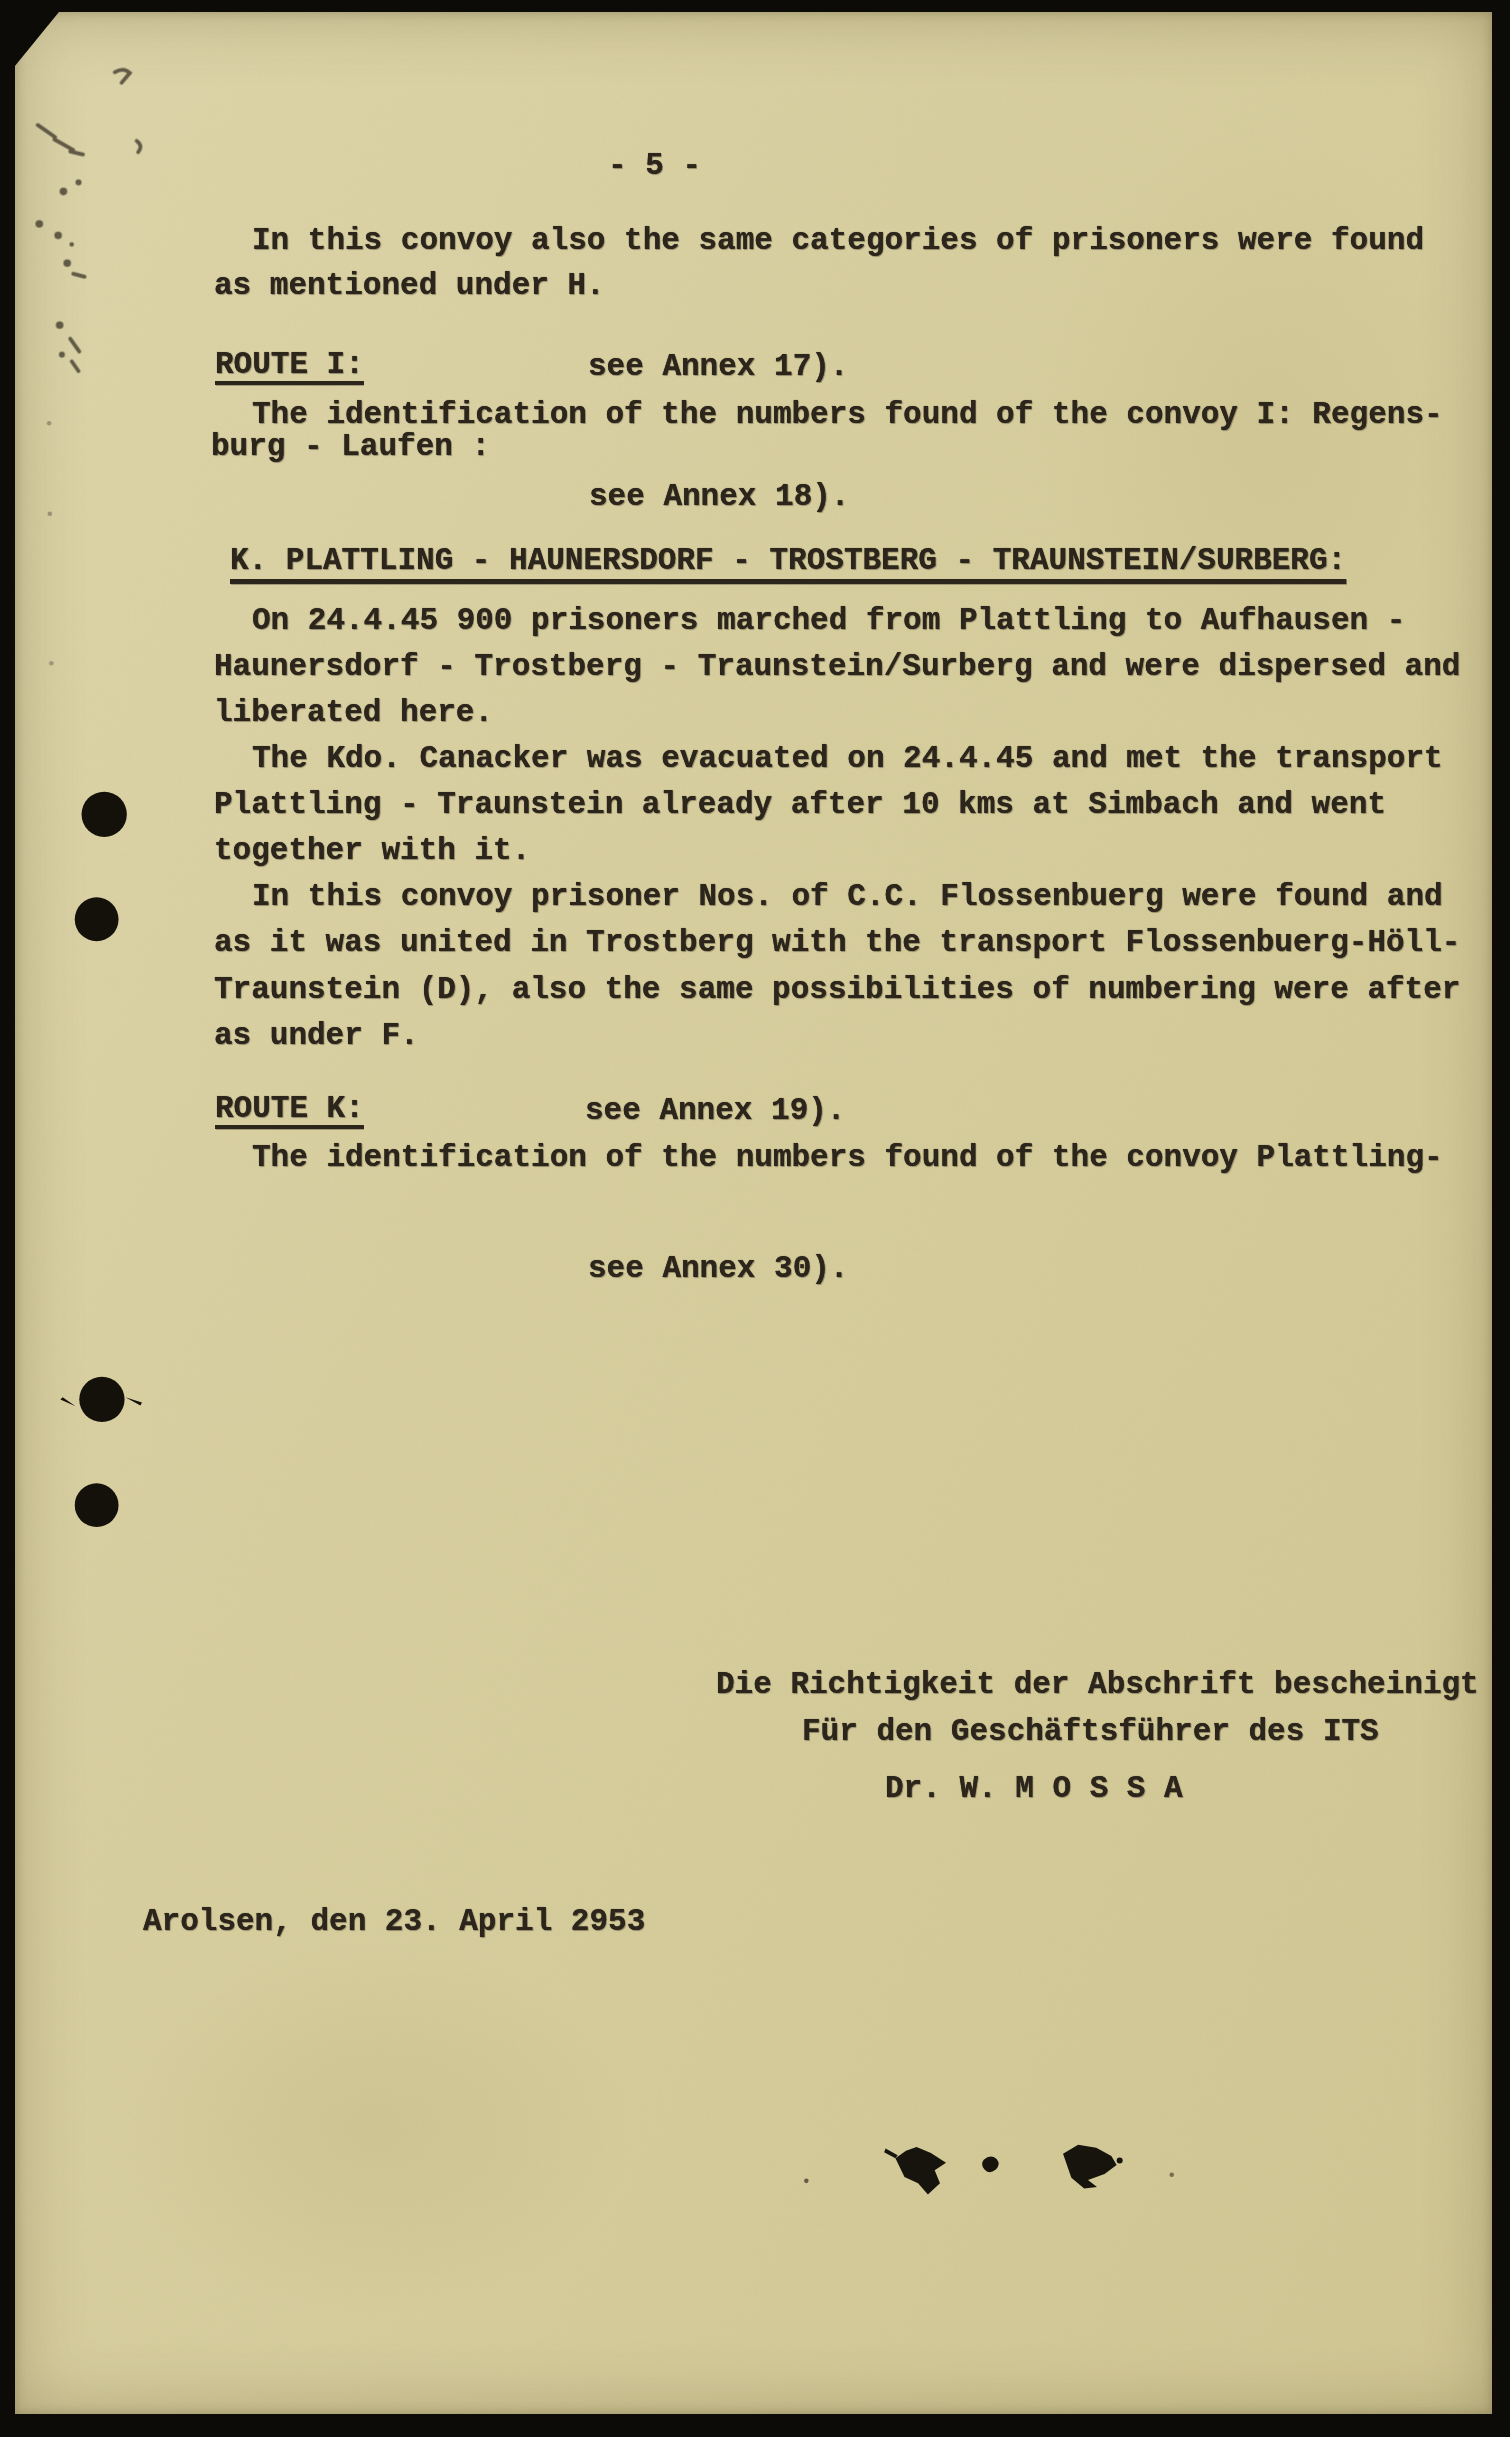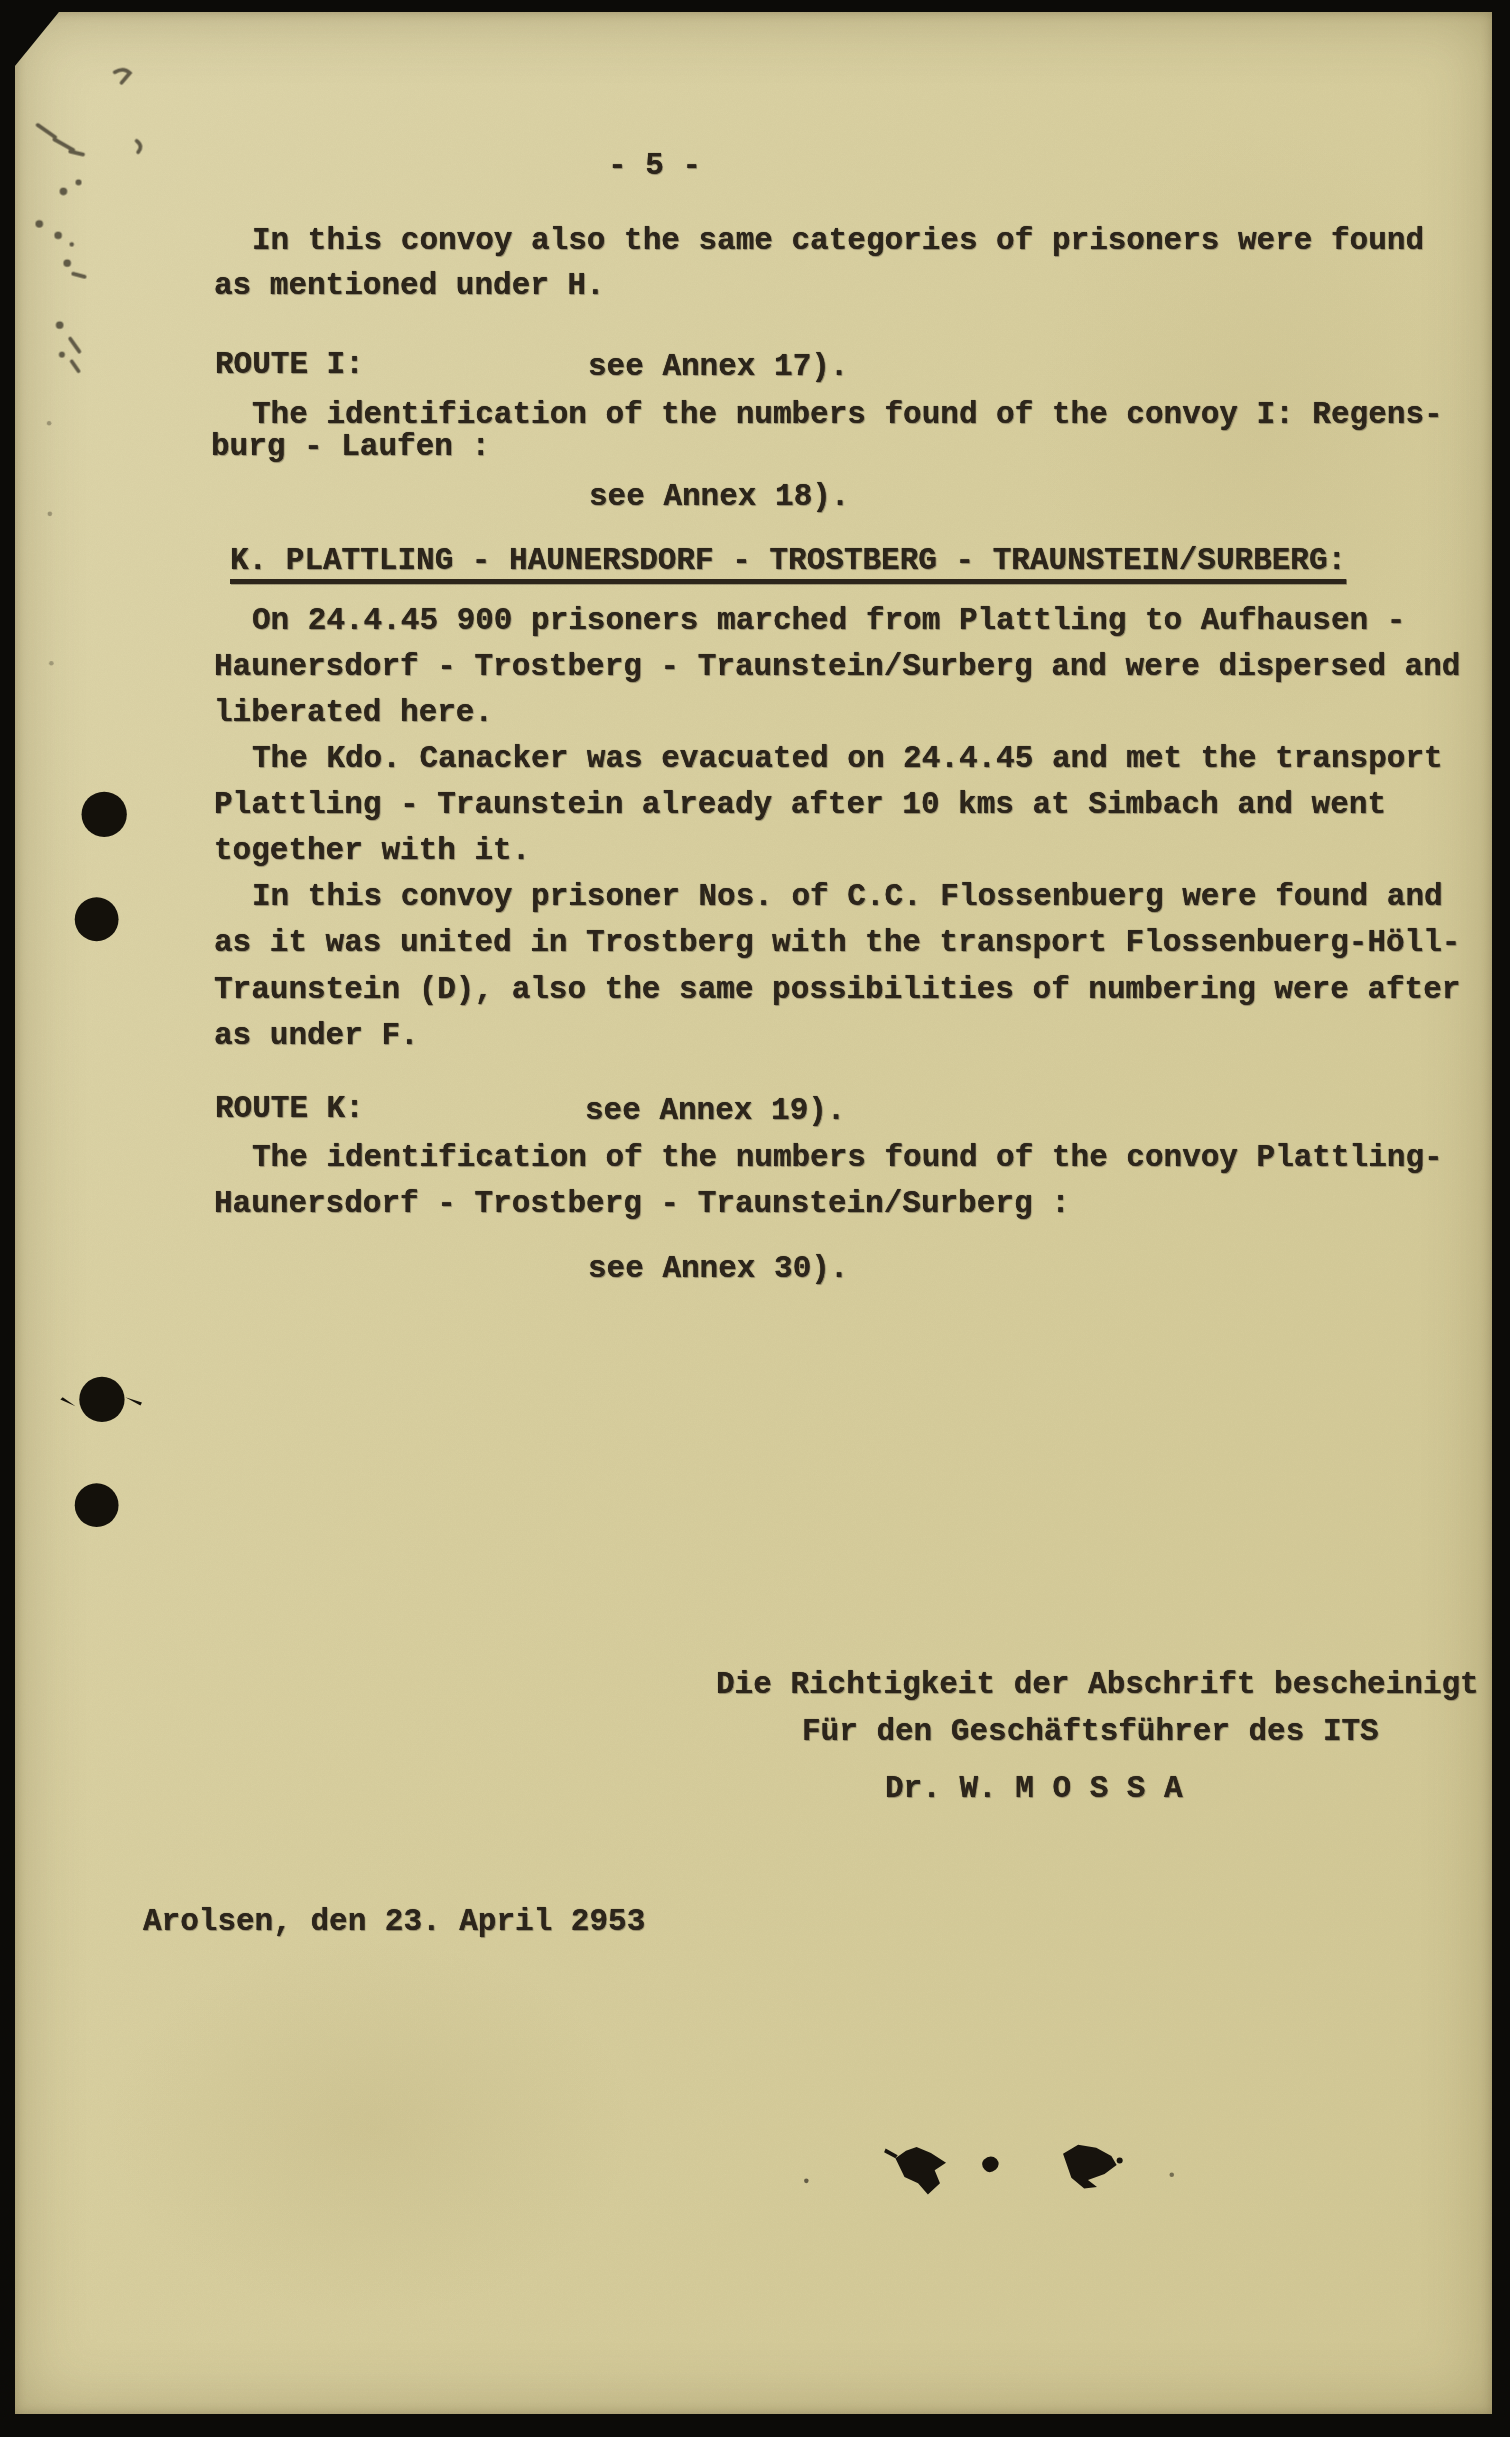--- a/index.html
+++ b/index.html
@@ -18,21 +18,21 @@
   .stain.s2{left:1020px;top:113px;width:453px;height:604px;background:radial-gradient(closest-side,rgba(150,130,70,.08),rgba(150,130,70,0));}
   .grain{position:absolute;left:15px;top:12px;width:1477px;height:2402px;mix-blend-mode:multiply;opacity:.5;pointer-events:none;}
   .marks{position:absolute;left:0;top:0;pointer-events:none;}
   .line{
     position:absolute;white-space:pre;
     font-size:31px;line-height:36px;font-weight:700;
     color:#2c251b;
     text-shadow:0 0 0.8px rgba(42,35,25,.95), 0.9px 0.9px 0.8px rgba(42,35,25,.35);
     filter:blur(0.2px);
   }
-  .u{text-decoration-thickness:3.8px;text-underline-offset:8.3px;}
+  .u{text-decoration:underline;text-decoration-thickness:3.8px;text-underline-offset:8.3px;}
   .u2{text-decoration:underline;text-decoration-thickness:4.5px;text-underline-offset:9.8px;}
 </style>
 </head>
 <body>
 
 <div class="scan">
   <div class="paper">
     <div class="stain s1"></div>
     <div class="stain s2"></div>
   </div>
@@ -67,21 +67,20 @@
   <div class="line" style="left:214px;top:833px">together with it.</div>
 
   <div class="line" style="left:252px;top:879px">In this convoy prisoner Nos. of C.C. Flossenbuerg were found and</div>
   <div class="line" style="left:214px;top:925px">as it was united in Trostberg with the transport Flossenbuerg-Höll-</div>
   <div class="line" style="left:214px;top:972px">Traunstein (D), also the same possibilities of numbering were after</div>
   <div class="line" style="left:214px;top:1018px">as under F.</div>
 
   <div class="line u" style="left:215px;top:1091px">ROUTE K:</div>
   <div class="line" style="left:585px;top:1093px">see Annex 19).</div>
   <div class="line" style="left:252px;top:1140px">The identification of the numbers found of the convoy Plattling-</div>
-  <div class="line" style="left:214px;top:1186px">Haunersdorf - Trostberg - Traunstein/Surberg :</div>
   <div class="line" style="left:588px;top:1251px">see Annex 30).</div>
 
   <div class="line" style="left:716px;top:1667px">Die Richtigkeit der Abschrift bescheinigt</div>
   <div class="line" style="left:802px;top:1714px">Für den Geschäftsführer des ITS</div>
   <div class="line" style="left:885px;top:1771px">Dr. W. M O S S A</div>
 
   <div class="line" style="left:143px;top:1904px">Arolsen, den 23. April 2953</div>
 
   <svg class="marks" width="1510" height="2438" viewBox="0 0 2000 3228">
     <g stroke="#3f392c" stroke-width="5" stroke-linecap="round" fill="#3f392c" opacity="0.78">

